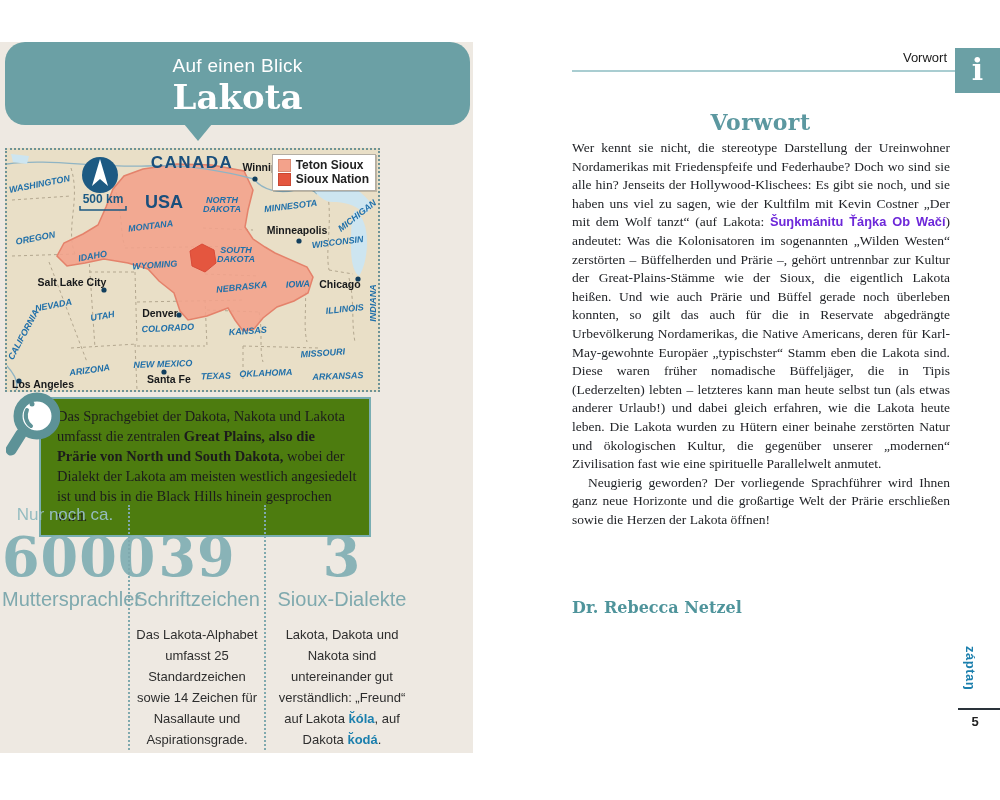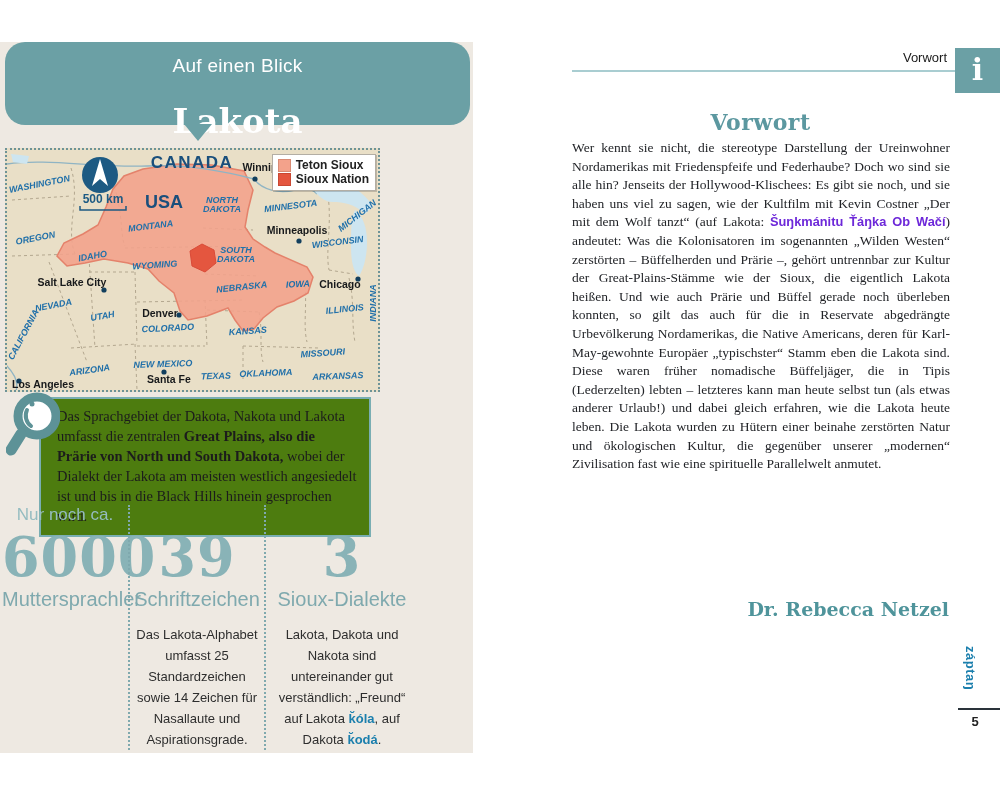--- a/index.html
+++ b/index.html
@@ -7,21 +7,21 @@
     width:1000px;height:800px;position:relative;background:#ffffff;
     font-family:"Liberation Sans",sans-serif;overflow:hidden;
   }
   
   .left-page{position:absolute;left:0;top:42px;width:473px;height:711px;background:#eee9e2;}
   .banner{position:absolute;left:5px;top:0;width:465px;height:83px;background:#6ba0a5;
     border-radius:20px;text-align:center;color:#fff;}
   .banner-tail{position:absolute;left:184px;top:82px;width:0;height:0;
     border-left:14px solid transparent;border-right:14px solid transparent;border-top:17px solid #6ba0a5;}
   .banner-eyebrow{padding-top:13px;font-size:19px;letter-spacing:.3px;}
-  .banner-title{font-family:"DejaVu Serif",serif;font-weight:700;font-size:34px;line-height:40px;margin-top:24px;}
+  .banner-title{font-family:"DejaVu Serif",serif;font-weight:700;font-size:34px;line-height:40px;}
 
   .map{position:absolute;left:5px;top:106px;width:375px;height:244px;background:#e9dfc7;
     border:2px dotted #6d9397;box-sizing:border-box;}
   .map svg{position:absolute;left:0;top:0;}
   .st-label{font-family:"Liberation Sans",sans-serif;font-style:italic;font-weight:700;
     font-size:9px;fill:#2170a9;text-anchor:middle;}
   .city-label{font-family:"Liberation Sans",sans-serif;font-weight:600;font-size:10.5px;
     fill:#17191b;text-anchor:middle;}
   .big-label{font-family:"Liberation Sans",sans-serif;font-weight:700;fill:#1a4f7c;text-anchor:middle;}
   .legend{position:absolute;top:4px;right:2px;background:#fff;border:1px solid #b3aea4;
@@ -56,22 +56,22 @@
   .info-tab{position:absolute;left:955px;top:48px;width:45px;height:45px;background:#6ba0a5;
     color:#fff;font-family:"DejaVu Serif",serif;font-weight:700;font-size:30px;
     text-align:center;line-height:44px;}
   .rp-heading{position:absolute;left:572px;top:94px;width:377px;text-align:center;
     font-family:"DejaVu Serif",serif;font-weight:700;font-size:22px;color:#5c98a0;letter-spacing:.5px;}
   .rp-body{position:absolute;left:572px;top:139px;width:378px;font-family:"Liberation Serif",serif;
     font-size:13.5px;line-height:18.6px;color:#222428;text-align:justify;}
   .rp-body p{margin:0;}
   .rp-body p + p{text-indent:16px;}
   .phrase{font-family:"Liberation Sans",sans-serif;font-weight:700;color:#6d28d9;font-size:12.8px;}
-  .rp-author{position:absolute;left:572px;top:598px;width:377px;text-align:right;
-    font-family:"DejaVu Serif",serif;font-weight:700;font-size:19px;color:#4f949b;}
+  .rp-author{position:absolute;left:572px;top:598px;width:377px;
+    font-family:"DejaVu Serif",serif;font-weight:700;font-size:16px;color:#4f949b;}
   .margin-word{position:absolute;left:963px;top:646px;writing-mode:vertical-rl;
     font-size:13px;font-weight:700;color:#1b7fad;letter-spacing:.5px;}
   .tab-line{position:absolute;left:958px;top:708px;width:42px;height:2px;background:#2a333a;}
   .page-num{position:absolute;left:958px;top:714px;width:34px;text-align:center;
     font-size:13px;font-weight:700;color:#222;}
 </style>
 </head>
 <body>
 
 <div class="left-page">
@@ -230,19 +230,20 @@
 
 <div class="rp-header">
   <span>Vorwort</span>
 </div>
 <div class="info-tab">i</div>
 
 <h1 class="rp-heading">Vorwort</h1>
 
 <div class="rp-body">
   <p><span>Wer kennt sie nicht, die stereotype Darstellung der Ureinwohner Nordamerikas mit Friedenspfeife und Federhaube? Doch wo sind sie alle hin? Jenseits der Hollywood-Klischees: Es gibt sie noch, und sie haben uns viel zu sagen, wie der Kultfilm mit Kevin Costner „Der mit dem Wolf tanzt“ (auf Lakota: </span><span class="phrase">Šuŋkmánitu Ťáŋka Ob Wačí</span><span>) andeutet: Was die Kolonisatoren im sogenannten „Wilden Westen“ zerstörten – Büffelherden und Prärie –, gehört untrennbar zur Kultur der Great-Plains-Stämme wie der Sioux, die eigentlich Lakota heißen. Und wie auch Prärie und Büffel gerade noch überleben konnten, so gilt das auch für die in Reservate abgedrängte Urbevölkerung Nordamerikas, die Native Americans, deren für Karl-May-gewohnte Europäer „typischster“ Stamm eben die Lakota sind. Diese waren früher nomadische Büffeljäger, die in Tipis (Lederzelten) lebten – letzteres kann man heute selbst tun (als etwas anderer Urlaub!) und dabei gleich erfahren, wie die Lakota heute leben. Die Lakota wurden zu Hütern einer beinahe zerstörten Natur und ökologischen Kultur, die gegenüber unserer „modernen“ Zivilisation fast wie eine spirituelle Parallelwelt anmutet.</span></p>
+  <p>Neugierig geworden? Der vorliegende Sprachführer wird Ihnen ganz neue Horizonte und die großartige Welt der Prärie erschließen sowie die Herzen der Lakota öffnen!</p>
 </div>
 
 <div class="rp-author">Dr. Rebecca Netzel</div>
 
 <div class="margin-word">záptaŋ</div>
 <div class="tab-line"></div>
 <div class="page-num">5</div>
 
 </body></html>

